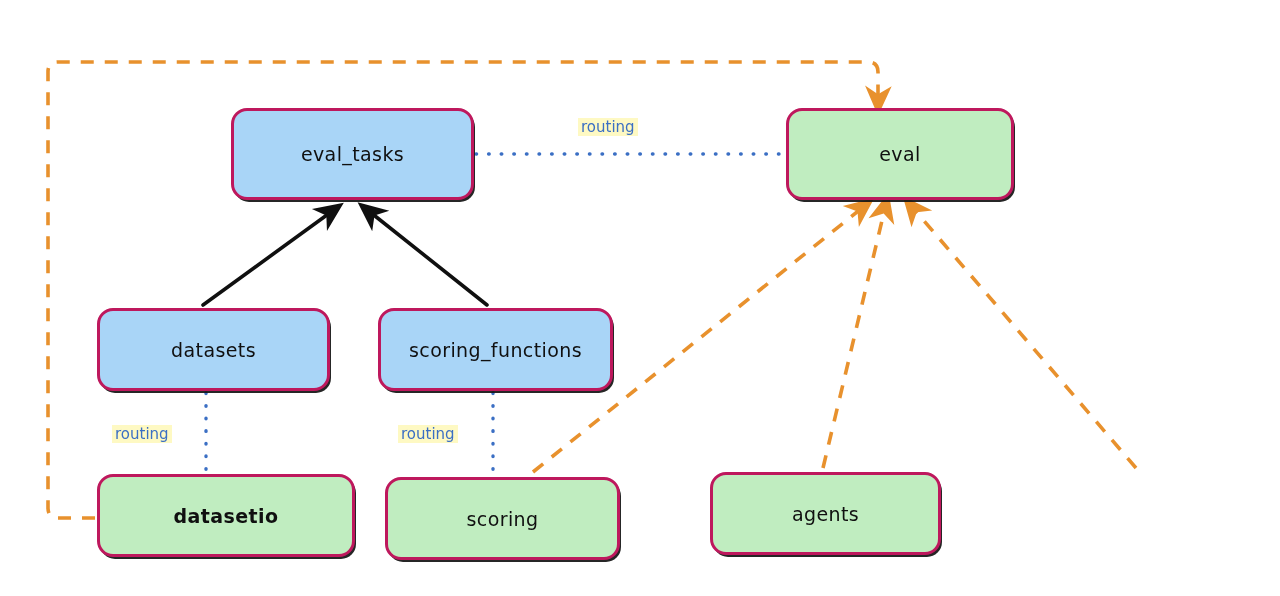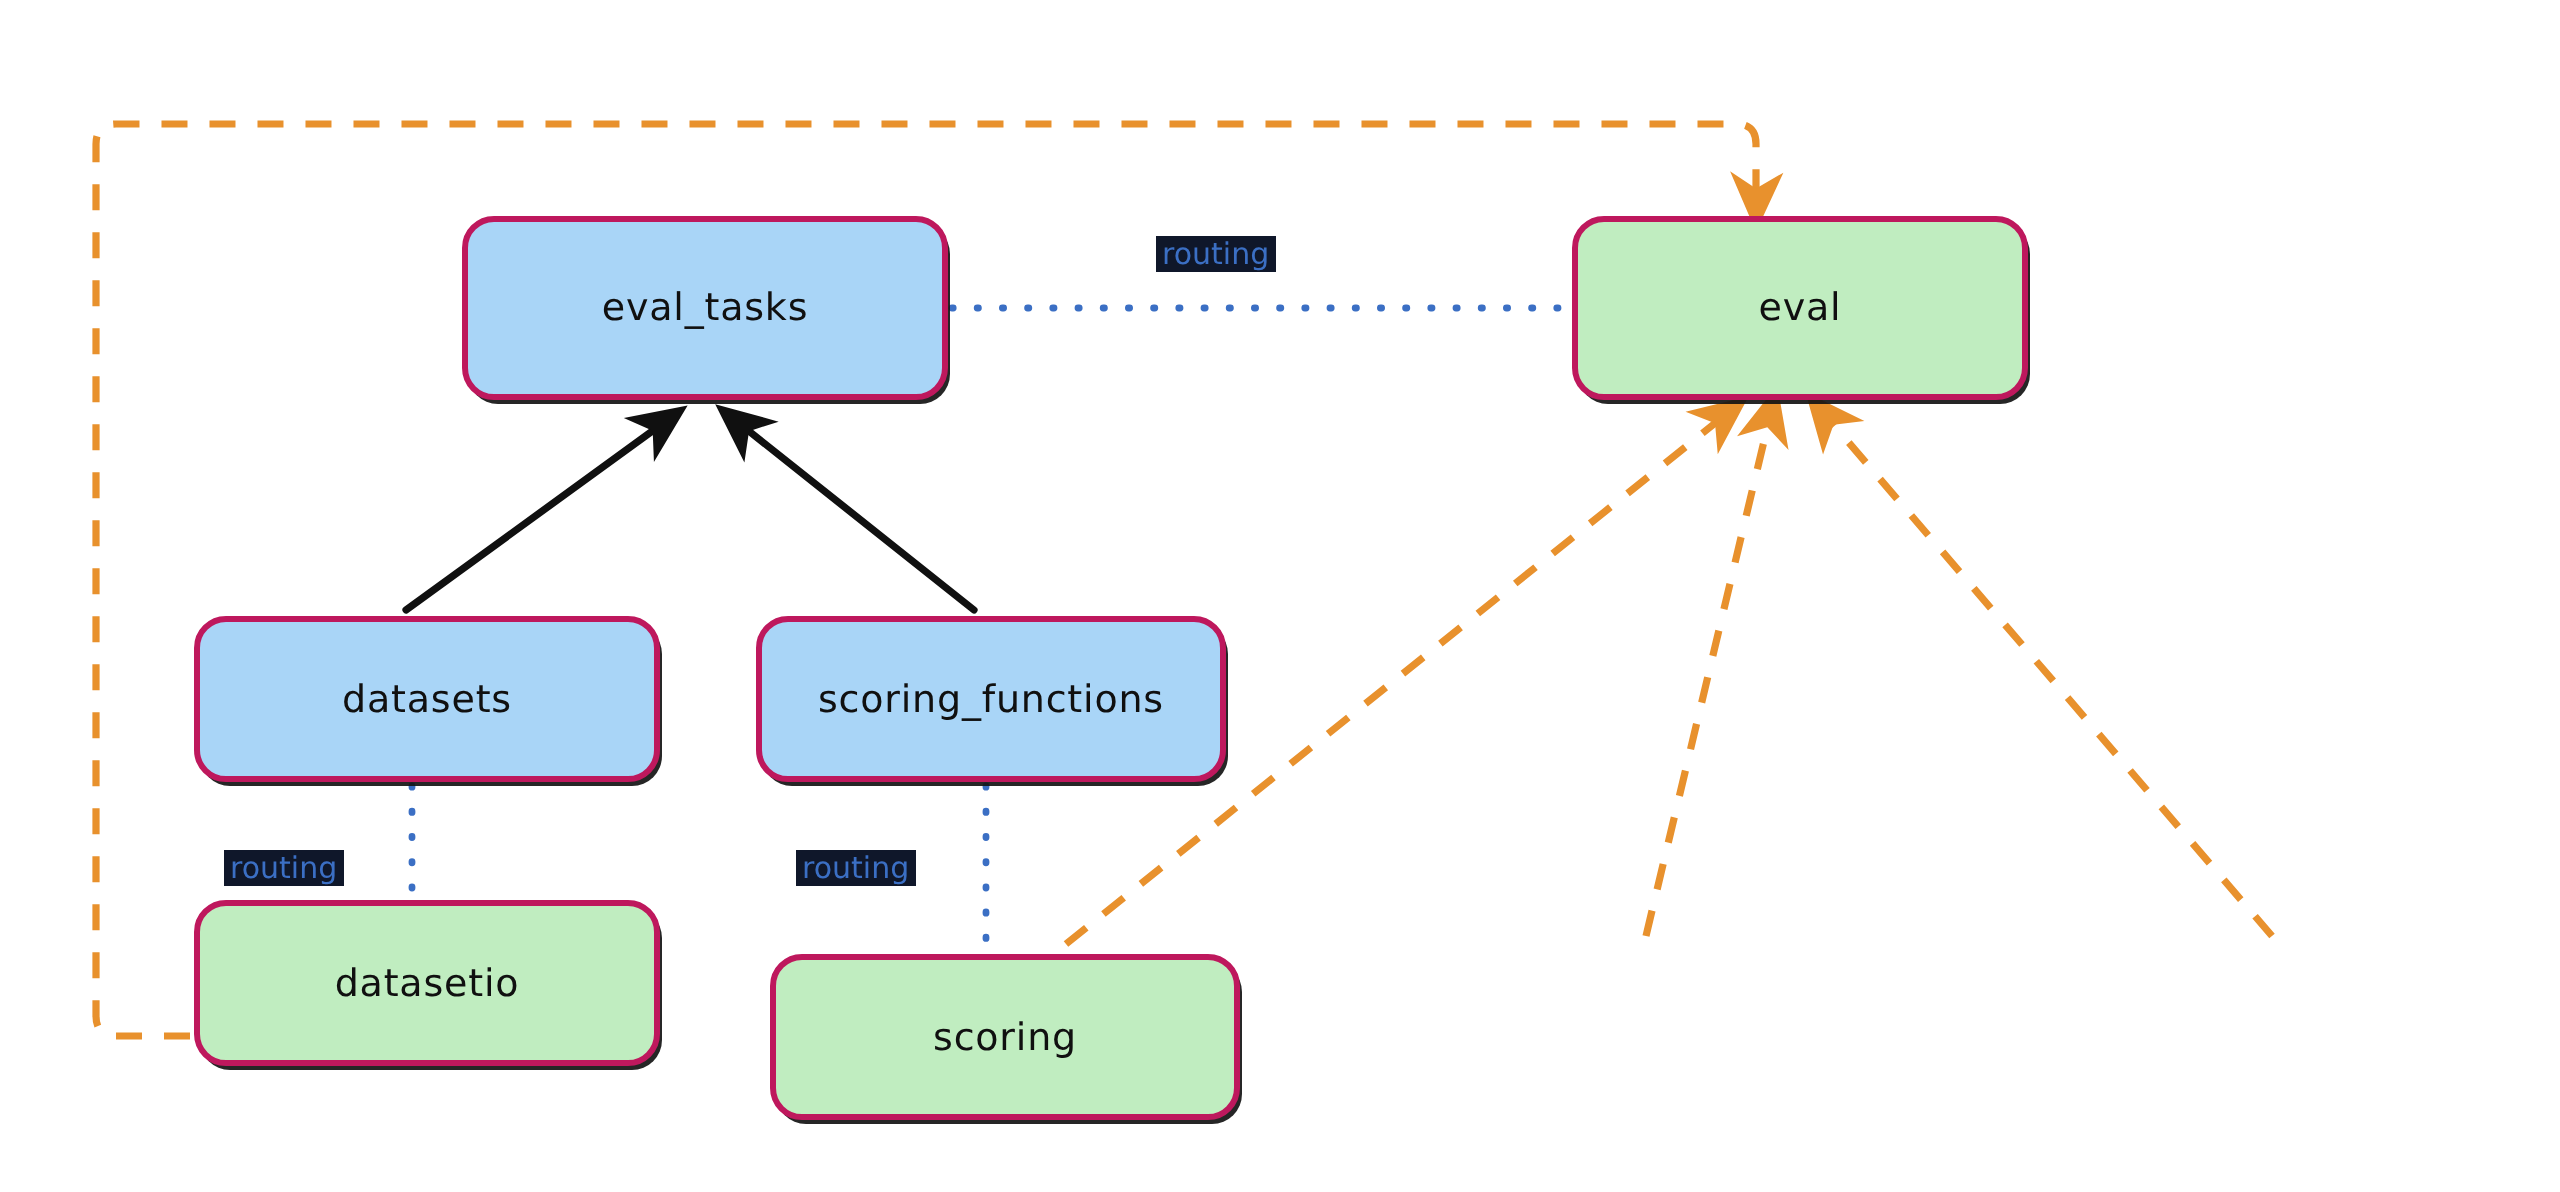--- a/index.html
+++ b/index.html
@@ -47,21 +47,21 @@
   .node-label {
     pointer-events: none;
     white-space: nowrap;
   }
   .edge-label {
     position: absolute;
     font-family: "DejaVu Sans", sans-serif;
     font-size: 15px;
     color: #3b6fc4;
     white-space: nowrap;
-    background: #0f172a;
+    background: #fef9c3;
     padding: 0 3px;
   }
 </style>
 </head>
 <body>
 
 <div id="canvas">
 
   <svg id="edges" viewBox="0 0 1280 596">
     <defs>
@@ -101,28 +101,31 @@
   </div>
 
   <div class="node green" style="left:786px; top:108px; width:228px; height:92px;">
     <span class="node-label">eval</span>
   </div>
 
   <div class="node blue" style="left:378px; top:308px; width:235px; height:83px;">
     <span class="node-label">scoring_functions</span>
   </div>
 
-  <div class="node green" style="left:97px; top:450px; width:233px; height:83px;">
+  <div class="node green" style="left:97px; top:474px; width:258px; height:83px;font-weight:bold;">
     <span class="node-label">datasetio</span>
   </div>
 
   <div class="node green" style="left:385px; top:477px; width:235px; height:83px;">
     <span class="node-label">scoring</span>
   </div>
 
+  <div class="node green" style="left:710px; top:472px; width:231px; height:83px;">
+    <span class="node-label">agents</span>
+  </div>
 
 
   <div class="edge-label" style="left:578px; top:118px;">routing</div>
 
   <div class="edge-label" style="left:112px; top:425px;">routing</div>
 
   <div class="edge-label" style="left:398px; top:425px;">routing</div>
 
 </div>
 

